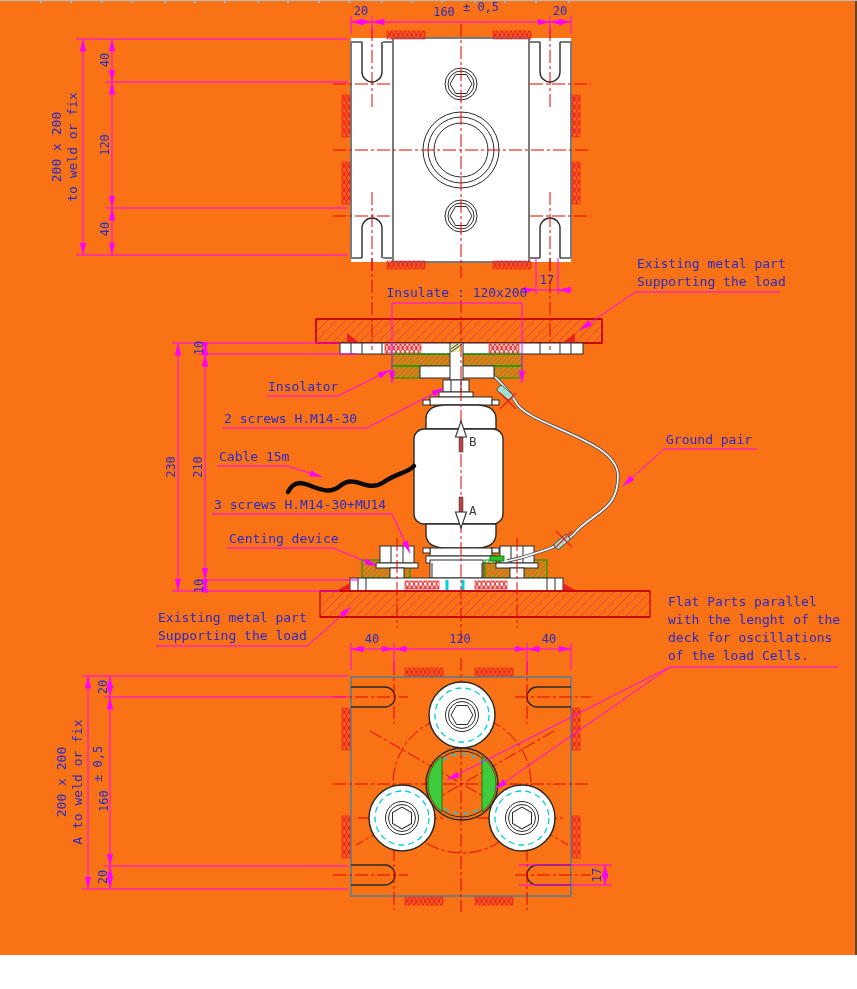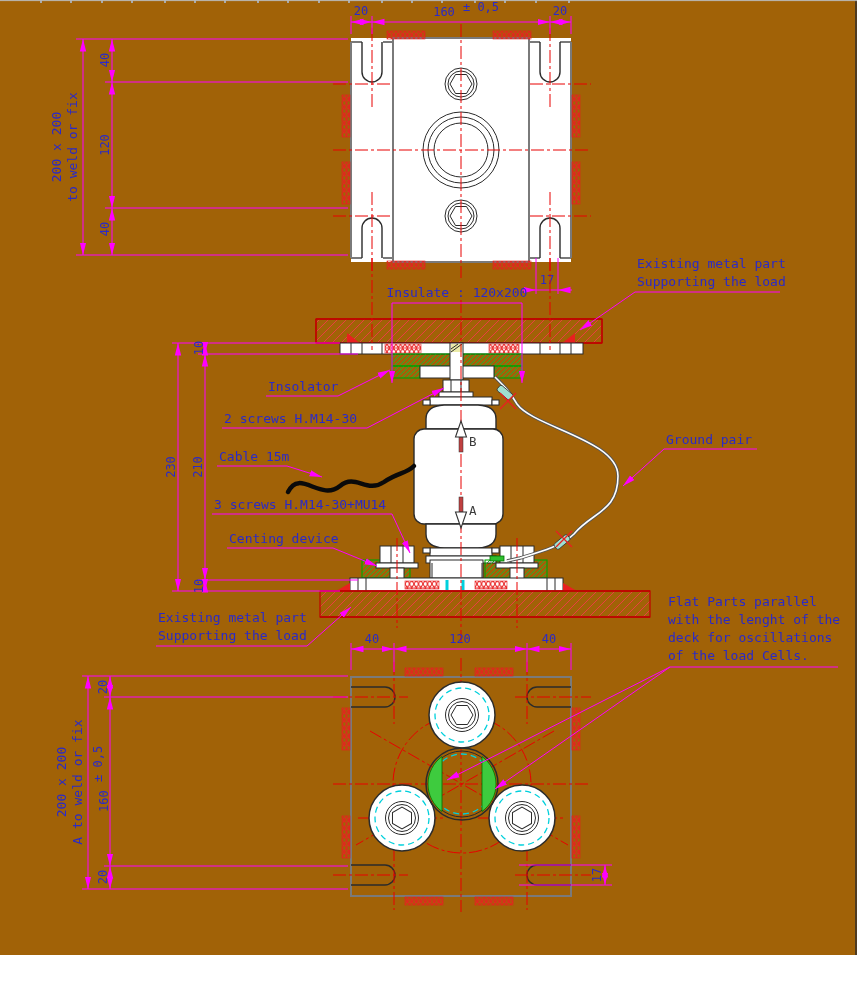--- a/index.html
+++ b/index.html
@@ -1,16 +1,16 @@
 <!DOCTYPE html>
 <html><head>
 <meta charset="utf-8">
 <style>
   html,body{margin:0;padding:0;background:#ffffff;}
-  #stage{width:857px;height:955px;position:relative;background:#a16207;overflow:hidden;}
+  #stage{width:857px;height:955px;position:relative;background:#f97316;overflow:hidden;}
   svg{display:block;}
   text{font-family:"DejaVu Sans Mono","Liberation Mono",monospace;}
   .tb{fill:#2a2ac8;font-size:13px;}
   .td{fill:#2a2ac8;font-size:12px;}
   .tk{fill:#3a3a3a;font-size:12.5px;}
   .ink{stroke:#2b2b2b;fill:none;stroke-width:1.4;}
   .ink2{stroke:#2b2b2b;fill:#ffffff;stroke-width:1.4;}
   .gray{stroke:#7a7a7a;fill:none;stroke-width:2;}
   .thin{stroke-width:1;}
   .red-cl{stroke:#e80000;stroke-width:1;fill:none;stroke-dasharray:13 3 3 3;}

